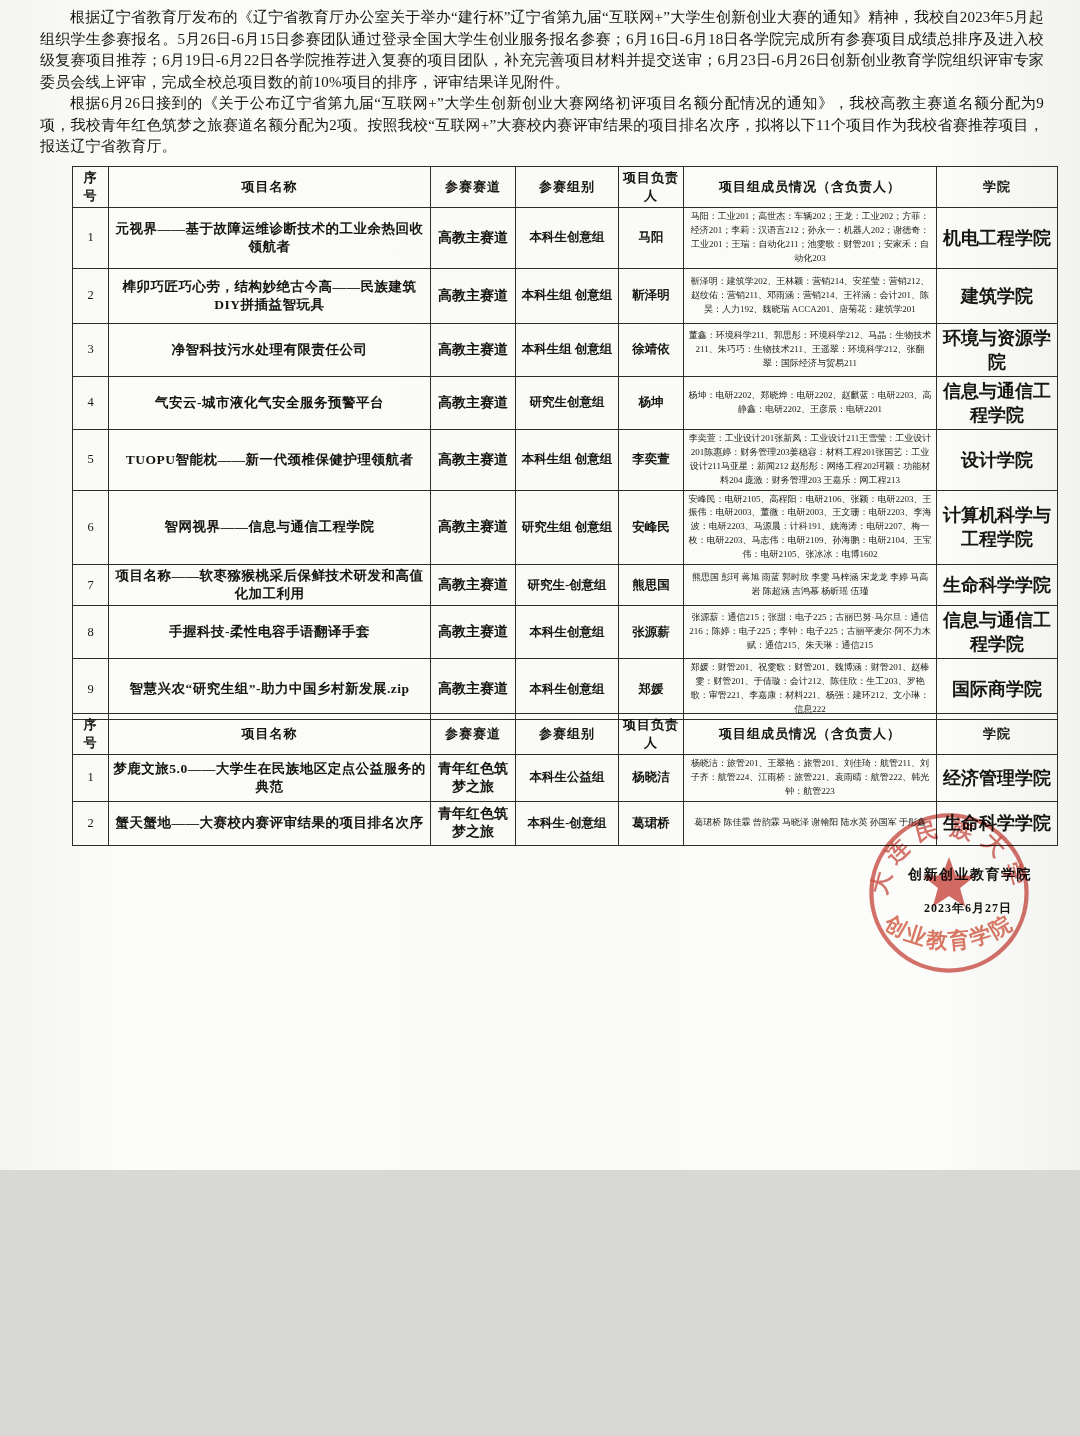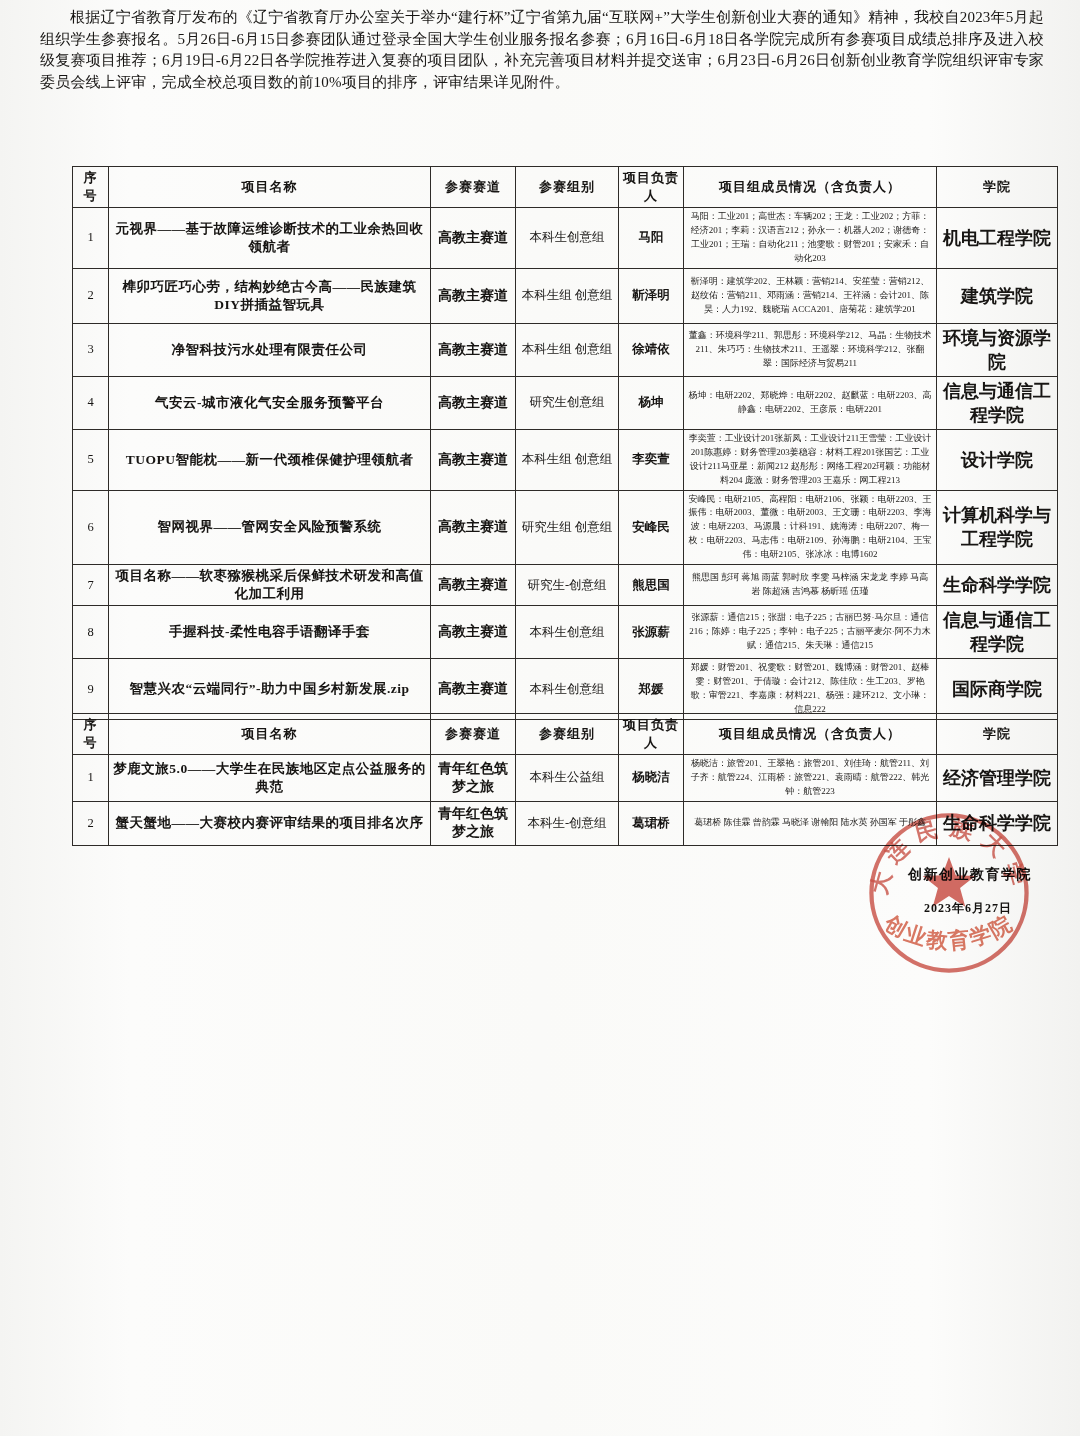--- a/index.html
+++ b/index.html
@@ -1,17 +1,17 @@
 <!DOCTYPE html>
 <html><head>
 <meta charset="utf-8">
 <style>
   html,body { margin:0; padding:0; background:#d8d8d6; }
   .page {
-    position:relative; width:1080px; height:1436px; margin:0 auto;
+    position:relative; width:1080px; height:1170px; margin:0 auto;
     background:linear-gradient(90deg,#f4f4f2 0%, #fcfcfb 12%, #fafaf8 50%, #fcfcfb 86%, #f2f2f0 100%);
     font-family:"Liberation Serif", serif; color:#171513; overflow:hidden;
   }
   .paragraphs {
     position:absolute; top:7px; left:40px; width:1004px;
     font-size:15px; line-height:21.5px; text-align:justify; letter-spacing:0.2px;
   }
   .paragraphs p { margin:0; text-indent:2em; }
   table.doc-table {
     position:absolute; left:72px; width:985px;
@@ -21,21 +21,21 @@
   #table1 { top:166px; }
   #table2 { top:713px; }
   .doc-table th, .doc-table td {
     border:1.4px solid #2e2b28; padding:2px 4px;
     text-align:center; vertical-align:middle; overflow:hidden;
   }
   .doc-table th { font-size:13px; font-weight:700; height:30px; letter-spacing:1px; }
   .c-no      { font-size:12.5px; }
   .c-name    { font-size:13.5px; font-weight:700; letter-spacing:0.5px;margin-left:16px; }
   .c-track   { font-size:14px; font-weight:700; }
-  .c-group   { font-size:12.5px; font-weight:400; }
+  .c-group   { font-size:12.5px; font-weight:700; }
   .c-leader  { font-size:12.5px; font-weight:600; }
   .c-members { font-size:9px; text-align:left; line-height:1.55; padding:3px 6px; color:#1c1a18; }
   .c-college { font-size:18px; font-weight:600; }
   .sig-org {
     position:absolute; left:908px; top:866px; font-size:14px; font-weight:700;
     letter-spacing:1.5px; color:#141210;
   }
   .sig-date {
     position:absolute; left:924px; top:900px; font-size:12px; font-weight:600;
     letter-spacing:1px; color:#141210;
@@ -45,20 +45,21 @@
     mix-blend-mode:multiply; opacity:0.88; pointer-events:none;
   }
 </style>
 </head>
 <body>
 
 <div class="page">
 
   <div class="paragraphs">
     <p>根据辽宁省教育厅发布的《辽宁省教育厅办公室关于举办“建行杯”辽宁省第九届“互联网+”大学生创新创业大赛的通知》精神，我校自2023年5月起组织学生参赛报名。5月26日-6月15日参赛团队通过登录全国大学生创业服务报名参赛；6月16日-6月18日各学院完成所有参赛项目成绩总排序及进入校级复赛项目推荐；6月19日-6月22日各学院推荐进入复赛的项目团队，补充完善项目材料并提交送审；6月23日-6月26日创新创业教育学院组织评审专家委员会线上评审，完成全校总项目数的前10%项目的排序，评审结果详见附件。</p>
+    <p>根据6月26日接到的《关于公布辽宁省第九届“互联网+”大学生创新创业大赛网络初评项目名额分配情况的通知》，我校高教主赛道名额分配为9项，我校青年红色筑梦之旅赛道名额分配为2项。按照我校“互联网+”大赛校内赛评审结果的项目排名次序，拟将以下11个项目作为我校省赛推荐项目，报送辽宁省教育厅。</p>
   </div>
 
   <table class="doc-table" id="table1">
     <colgroup>
       <col style="width:36px">
         <col style="width:322px">
         <col style="width:85px">
         <col style="width:103px">
       <col style="width:65px">
         <col style="width:253px">
@@ -114,21 +115,21 @@
       <td class="c-no">5</td>
       <td class="c-name">TUOPU智能枕——新一代颈椎保健护理领航者</td>
       <td class="c-track">高教主赛道</td>
       <td class="c-group">本科生组 创意组</td>
       <td class="c-leader">李奕萱</td>
       <td class="c-members">李奕萱：工业设计201张新凤：工业设计211王雪莹：工业设计201陈惠婷：财务管理203姜稳容：材料工程201张国艺：工业设计211马亚星：新闻212 赵彤彤：网络工程202珂颖：功能材料204 庞激：财务管理203 王嘉乐：网工程213</td>
       <td class="c-college">设计学院</td>
     </tr>
     <tr style="height:46px">
       <td class="c-no">6</td>
-      <td class="c-name">智网视界——管网安全风险预警系统</td>
+      <td class="c-name">智网视界——信息与通信工程学院</td>
       <td class="c-track">高教主赛道</td>
       <td class="c-group">研究生组 创意组</td>
       <td class="c-leader">安峰民</td>
       <td class="c-members">安峰民：电研2105、高程阳：电研2106、张颖：电研2203、王振伟：电研2003、董微：电研2003、王文珊：电研2203、李海波：电研2203、马源晨：计科191、姚海涛：电研2207、梅一枚：电研2203、马志伟：电研2109、孙海鹏：电研2104、王宝伟：电研2105、张冰冰：电博1602</td>
       <td class="c-college">计算机科学与工程学院</td>
     </tr>
     <tr style="height:38px">
       <td class="c-no">7</td>
       <td class="c-name">项目名称——软枣猕猴桃采后保鲜技术研发和高值化加工利用</td>
       <td class="c-track">高教主赛道</td>
@@ -141,21 +142,21 @@
       <td class="c-no">8</td>
       <td class="c-name">手握科技-柔性电容手语翻译手套</td>
       <td class="c-track">高教主赛道</td>
       <td class="c-group">本科生创意组</td>
       <td class="c-leader">张源薪</td>
       <td class="c-members">张源薪：通信215；张甜：电子225；古丽巴努·马尔旦：通信216；陈婷：电子225；李钟：电子225；古丽平麦尔·阿不力木赋：通信215、朱天琳：通信215</td>
       <td class="c-college">信息与通信工程学院</td>
     </tr>
     <tr style="height:58px">
       <td class="c-no">9</td>
-      <td class="c-name">智慧兴农“云端同行”-助力中国乡村新发展.zip</td>
+      <td class="c-name">智慧兴农“研究生组”-助力中国乡村新发展.zip</td>
       <td class="c-track">高教主赛道</td>
       <td class="c-group">本科生创意组</td>
       <td class="c-leader">郑媛</td>
       <td class="c-members">郑媛：财管201、祝雯歌：财管201、魏博涵：财管201、赵棒雯：财管201、于倩璇：会计212、陈佳欣：生工203、罗艳歌：审管221、李嘉康：材料221、杨强：建环212、文小琳：信息222</td>
       <td class="c-college">国际商学院</td>
     </tr>
   </tbody>
     </table>
 
   <table class="doc-table" id="table2">

